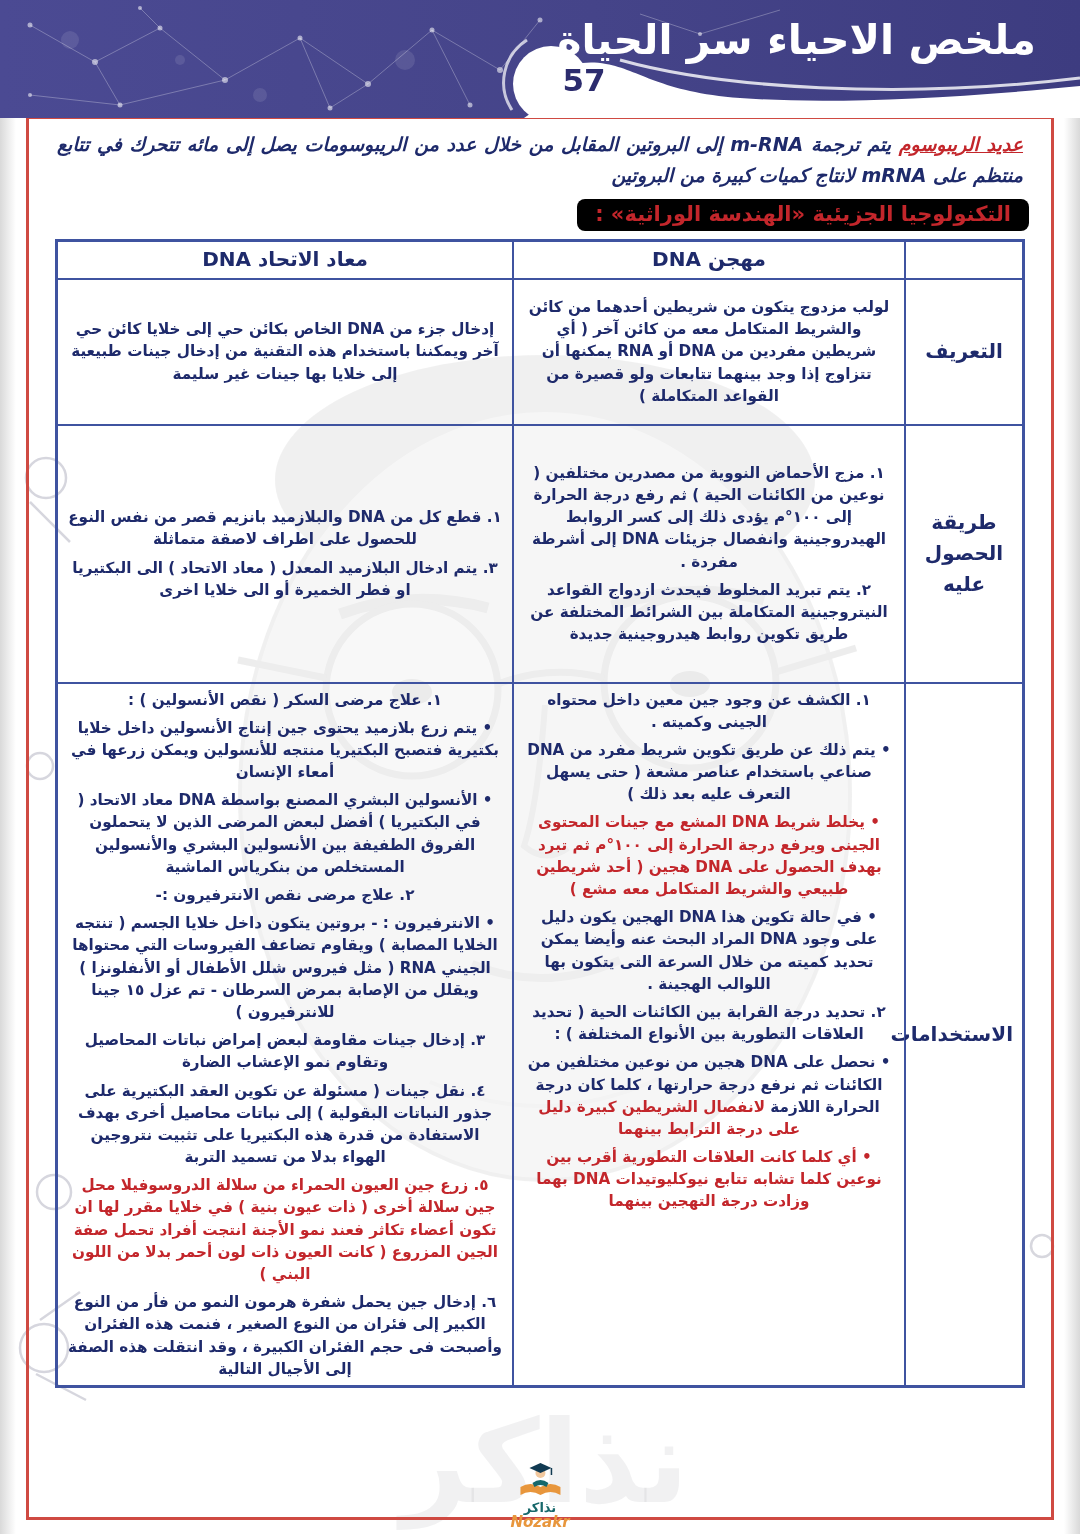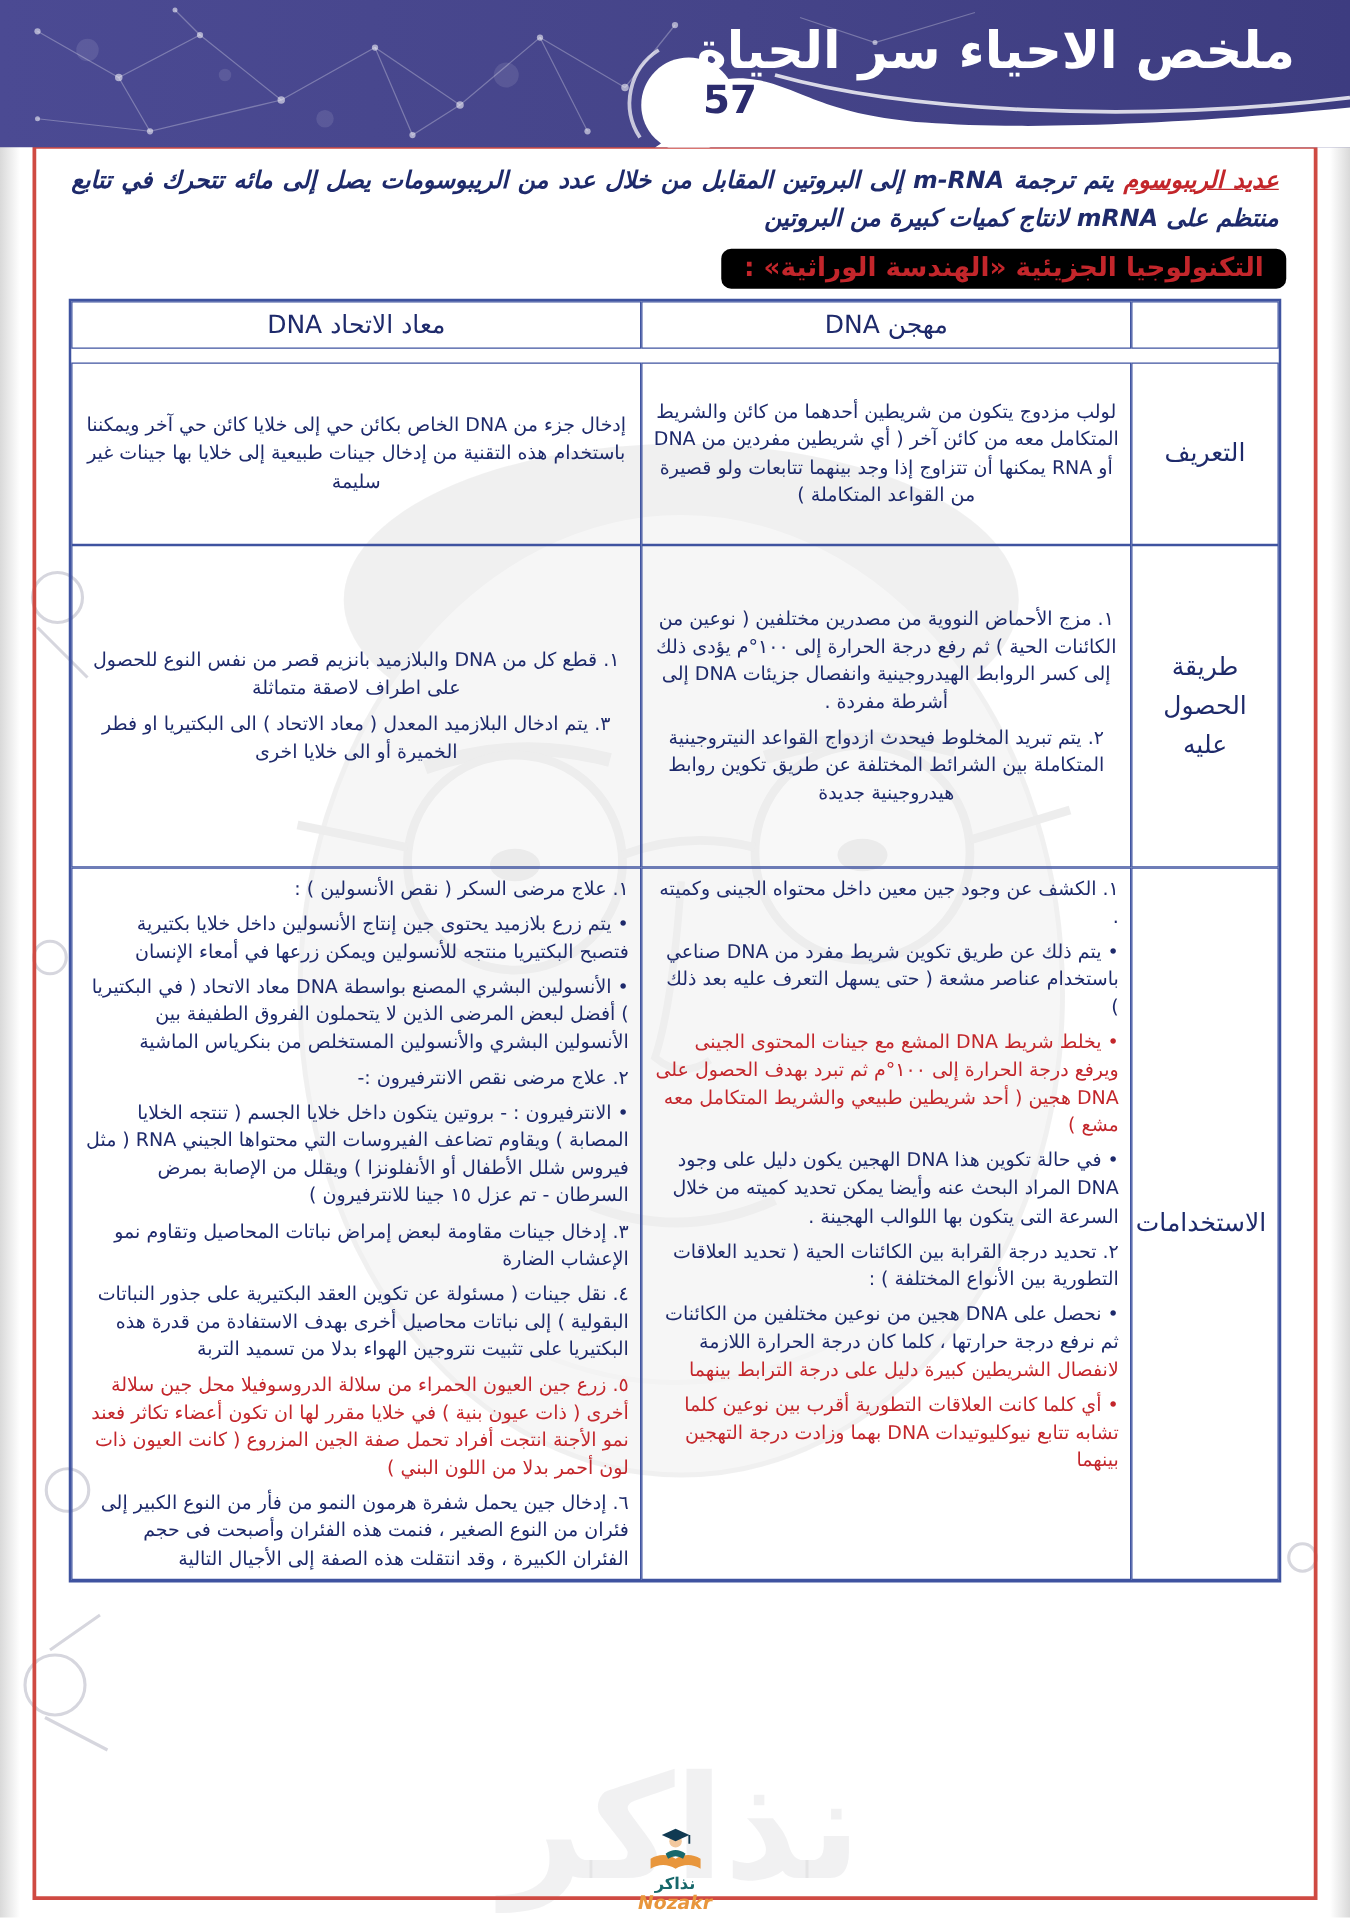--- a/index.html
+++ b/index.html
@@ -55,28 +55,28 @@
     grid-template-columns:118px 392px 1fr;
     border:2px solid var(--tborder);
     margin:0 14px;
     background:transparent;
   }
   .cell{
     border:1px solid var(--tborder);
     padding:2px 9px;
     display:flex;flex-direction:column;justify-content:center;
     text-align:center;
-    font-size:15.2px;line-height:1.46;font-weight:normal;
+    font-size:15.2px;line-height:1.46;font-weight:bold;
     color:var(--navy);
     background:transparent;
   }
   .cell.head{font-size:20px;min-height:38px;}
   .cell.rowlabel{font-size:20px;line-height:1.55;}
-  .cell.top{justify-content:flex-start;text-align:right;}
-  .cell.minh1{min-height:146px;margin-top:11px;}
+  .cell.top{justify-content:flex-start;}
+  .cell.minh1{min-height:146px;}
   .cell.minh2{min-height:258px;}
   .item{margin:3px 0;}
   .c-n{color:var(--navy);}
   .c-r{color:var(--red);}
   
   .site-logo{
     position:absolute;bottom:4px;left:50%;transform:translateX(-50%);
     display:flex;flex-direction:column;align-items:center;gap:0;
     z-index:5;
   }

